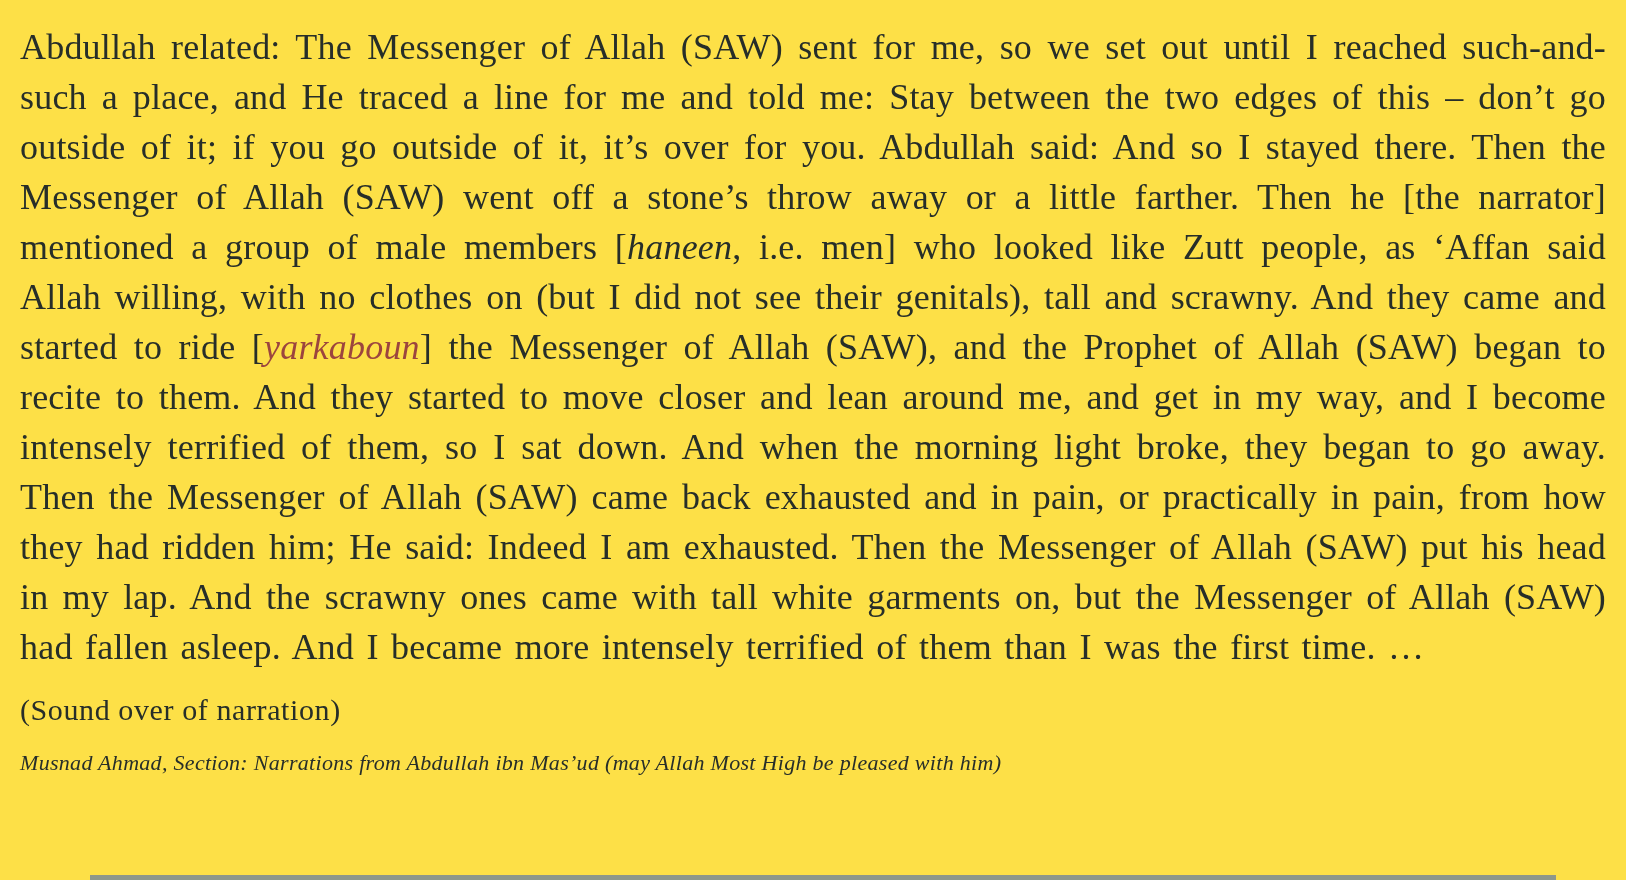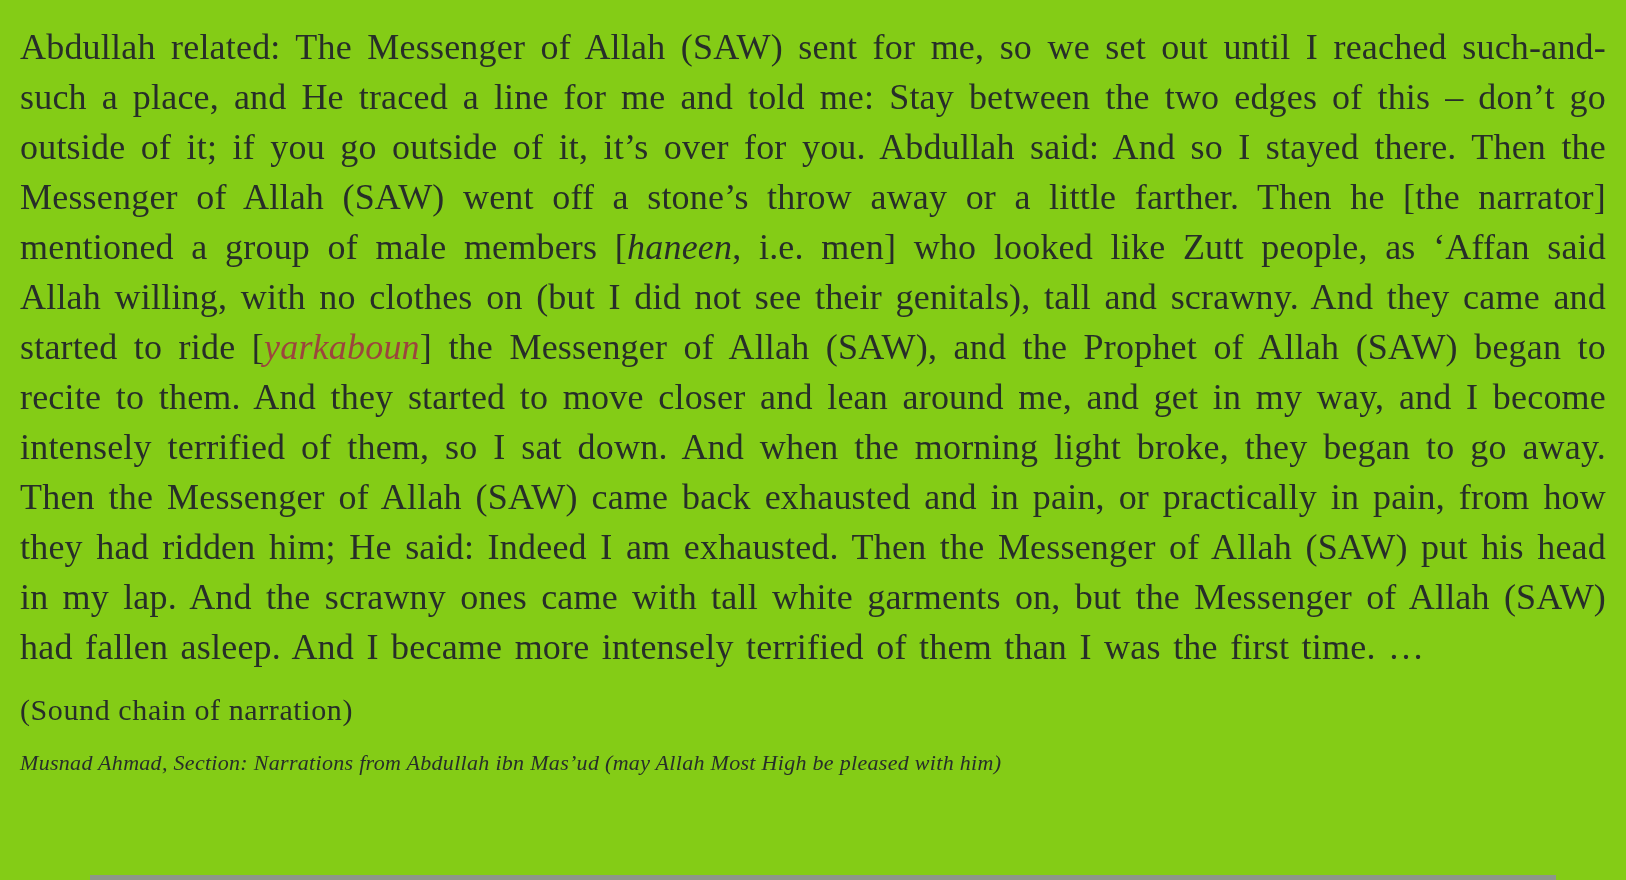--- a/index.html
+++ b/index.html
@@ -3,21 +3,21 @@
 <meta charset="utf-8">
 <style>
   html, body {
     margin: 0;
     padding: 0;
   }
   .page {
     position: relative;
     width: 1626px;
     height: 880px;
-    background: #84cc16;
+    background: #fde047;
     overflow: hidden;
     font-family: "Liberation Serif", "DejaVu Serif", serif;
     color: #272e29;
     box-sizing: border-box;
   }
   .page-inner {
     padding: 22px 20px 0 20px;
   }
   .body-text {
     font-size: 36px;
@@ -57,20 +57,20 @@
   }
 </style>
 </head>
 <body>
 
 <div class="page">
   <div class="page-inner">
 
     <p class="body-text"><span>Abdullah related: The Messenger of Allah (SAW) sent for me, so we set out until I reached such-and-such a place, and He traced a line for me and told me: Stay between the two edges of this – don’t go outside of it; if you go outside of it, it’s over for you. Abdullah said: And so I stayed there. Then the Messenger of Allah (SAW) went off a stone’s throw away or a little farther. Then he [the narrator] mentioned a group of male members [</span><span class="seg-italic">haneen</span><span>, i.e. men] who looked like Zutt people, as ‘Affan said Allah willing, with no clothes on (but I did not see their genitals), tall and scrawny. And they came and started to ride [</span><span class="seg-red-italic">yarkaboun</span><span>] the Messenger of Allah (SAW), and the Prophet of Allah (SAW) began to recite to them. And they started to move closer and lean around me, and get in my way, and I become intensely terrified of them, so I sat down. And when the morning light broke, they began to go away. Then the Messenger of Allah (SAW) came back exhausted and in pain, or practically in pain, from how they had ridden him; He said: Indeed I am exhausted. Then the Messenger of Allah (SAW) put his head in my lap. And the scrawny ones came with tall white garments on, but the Messenger of Allah (SAW) had fallen asleep. And I became more intensely terrified of them than I was the first time. …</span></p>
 
-    <div class="footnote">(Sound chain of narration)</div>
+    <div class="footnote">(Sound over of narration)</div>
 
     <div class="citation">Musnad Ahmad, Section: Narrations from Abdullah ibn Mas’ud (may Allah Most High be pleased with him)</div>
 
   </div>
 
   <div class="bottom-strip"></div>
 </div>
 
 </body></html>

